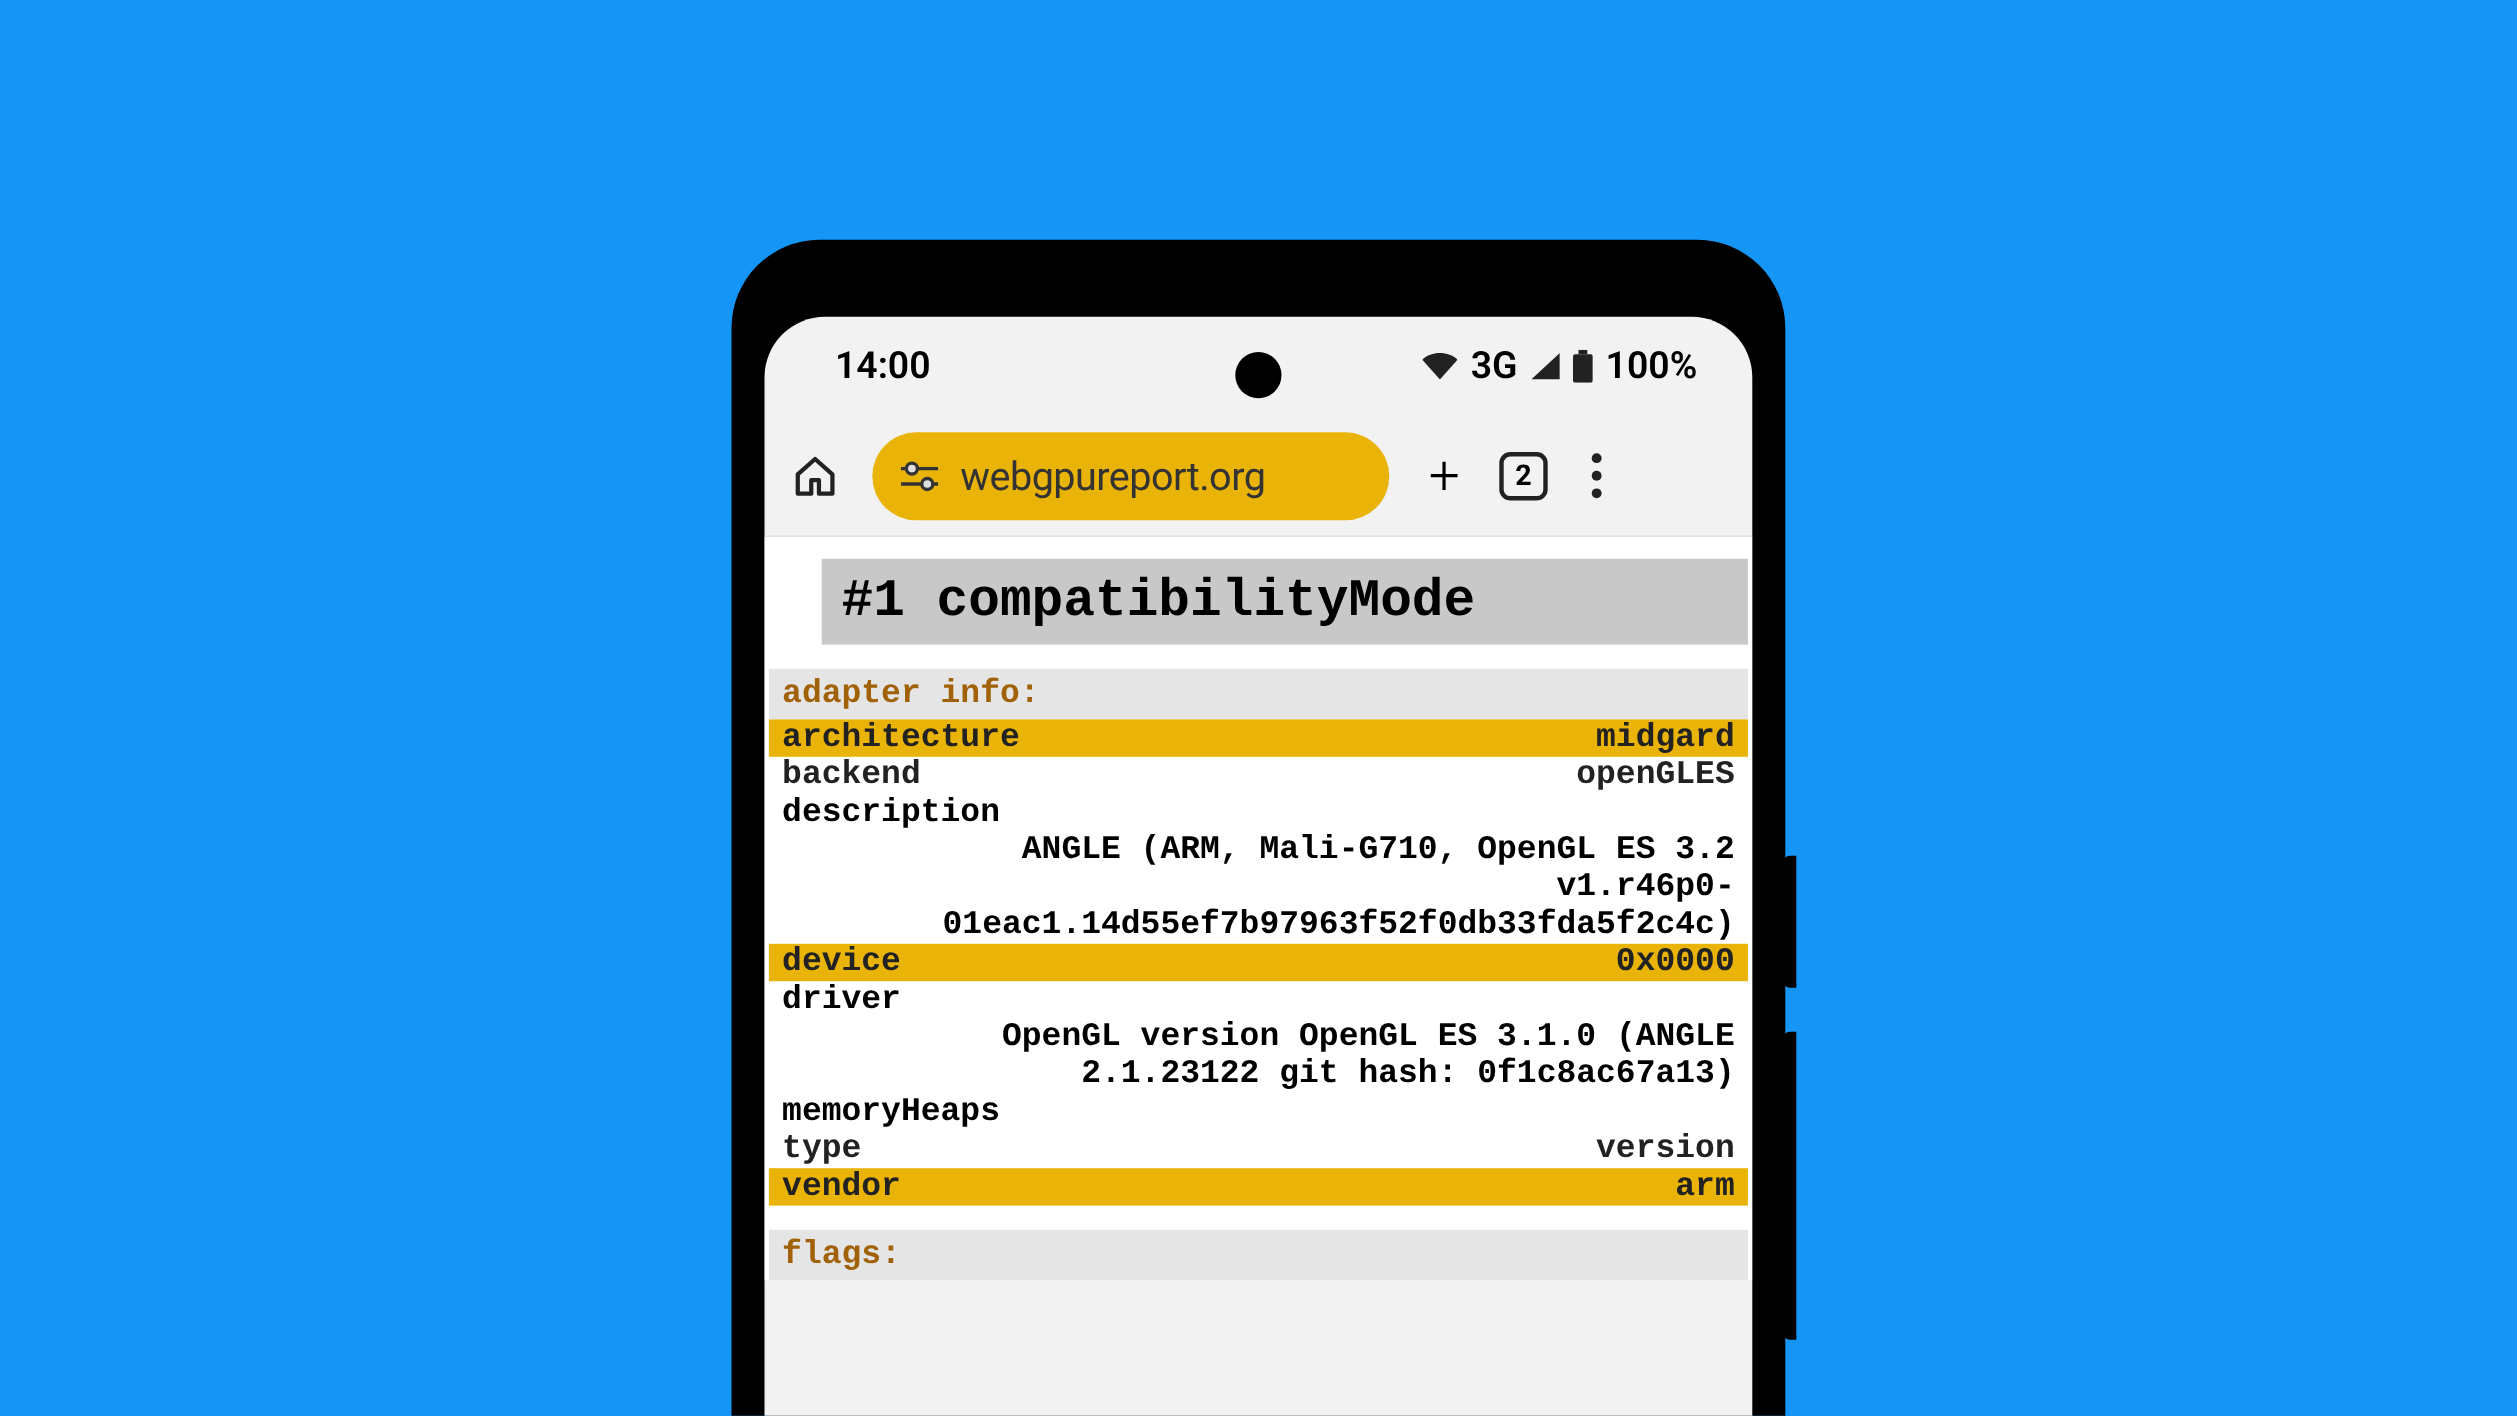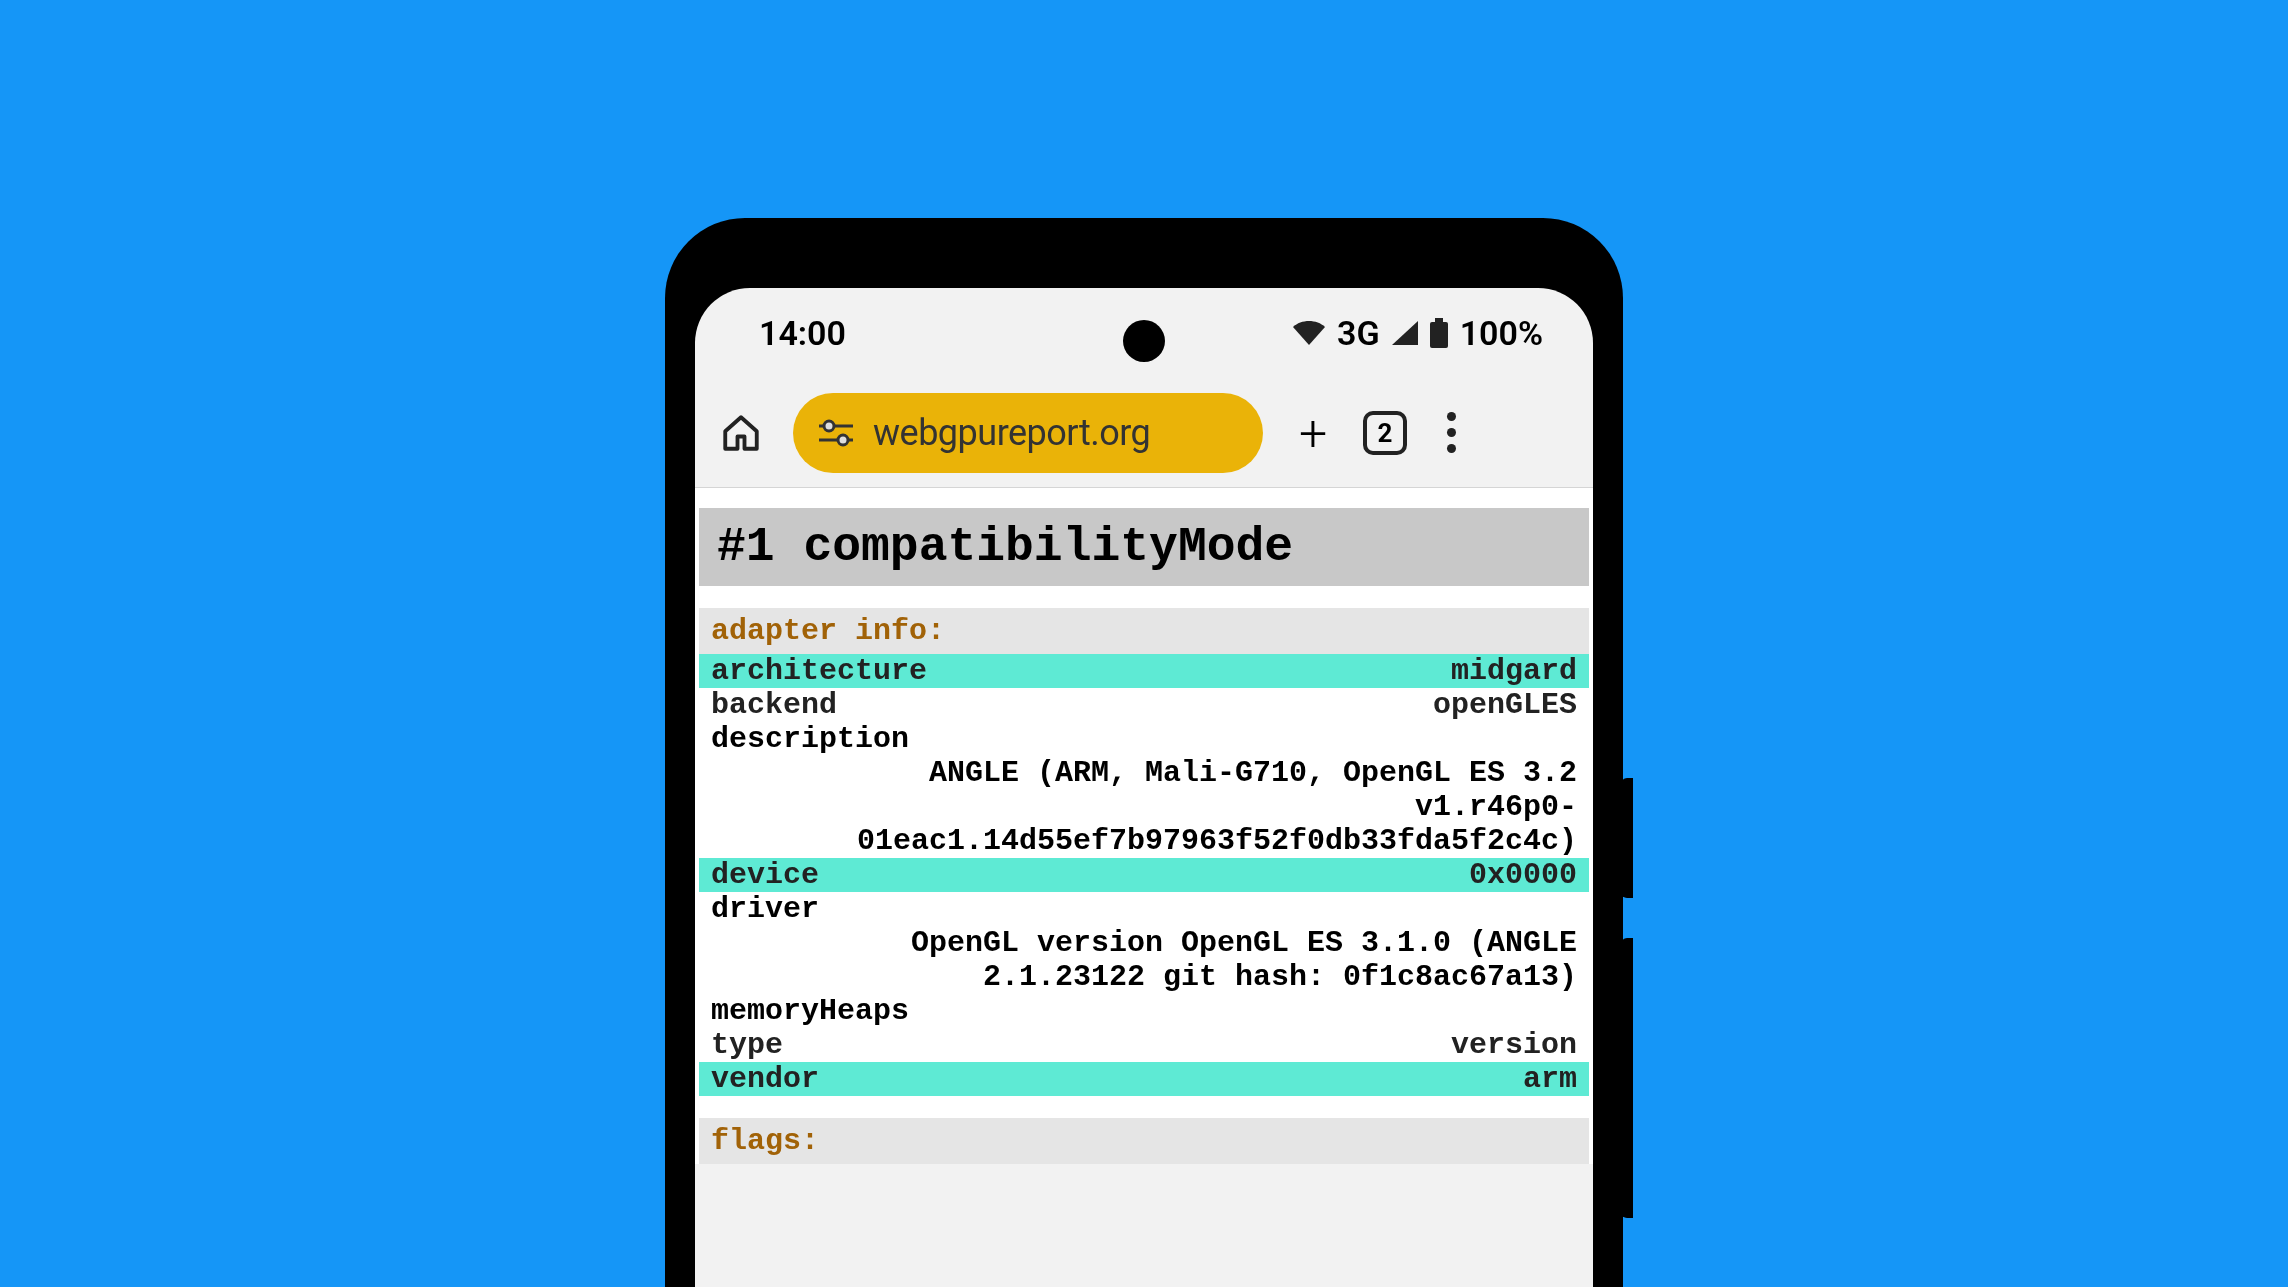--- a/index.html
+++ b/index.html
@@ -112,39 +112,40 @@
     color: #2a3a7a;
     letter-spacing: 1px;
   }
   .dl-icon { margin-left: 48px; width: 40px; height: 42px; }
   .section-h1 {
     background: #c8c8c8;
     font-family: "Courier New", monospace;
     font-size: 48px;
     font-weight: 800;
     padding: 12px 18px;
+    margin-left: 48px;
   }
   .section-h2 {
     background: #e5e5e5;
     font-family: "Courier New", monospace;
     font-size: 30px;
     font-weight: 800;
     color: #a16207;
     padding: 6px 12px;
     margin-top: 22px;
   }
   .row {
     display: flex;
     justify-content: space-between;
     font-family: "Courier New", monospace;
     font-size: 30px;
     font-weight: 600;
     padding: 0 12px;
   }
-  .row.alt { background: #5eead4; }
+  .row.alt { background: #eab308; }
   .row .k { color: #222; }
   .row .v { color: #222; text-align: right; }
   .multiline {
     font-family: "Courier New", monospace;
     font-size: 30px;
     font-weight: 600;
     text-align: right;
     padding: 0 12px 0 72px;
     white-space: pre-wrap;
   }

